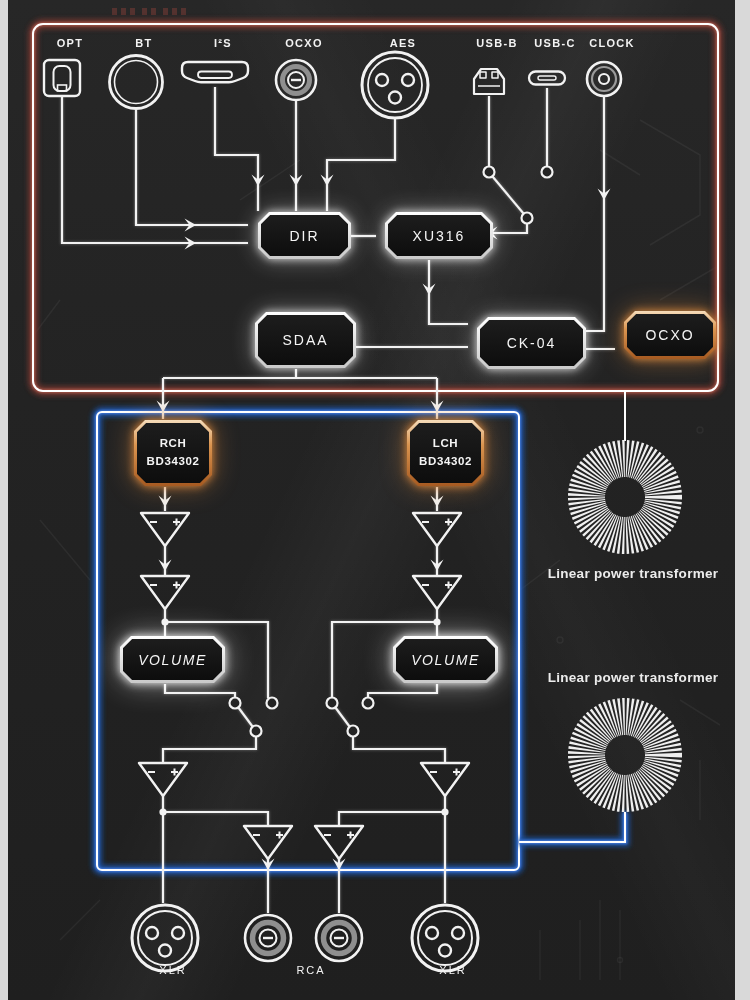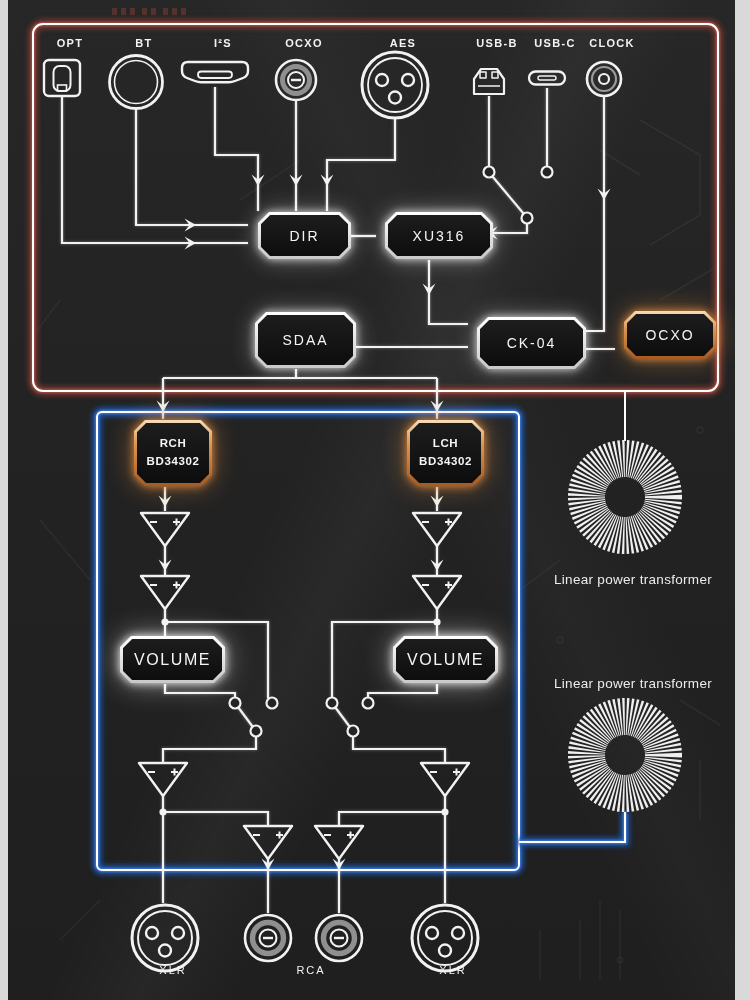--- a/index.html
+++ b/index.html
@@ -8,36 +8,36 @@
   #panel{position:absolute;left:8px;top:0;width:727px;height:1000px;background:#242424;
     background-image:
       linear-gradient(115deg, rgba(255,255,255,0) 42%, rgba(255,255,255,.035) 50%, rgba(255,255,255,0) 58%),
       linear-gradient(65deg, rgba(255,255,255,0) 55%, rgba(255,255,255,.025) 62%, rgba(255,255,255,0) 70%),
       linear-gradient(180deg,#272727 0%,#232323 40%,#1f1f1f 100%);
     overflow:hidden;}
   svg{position:absolute;left:0;top:0;}
   .lbl{position:absolute;color:#f3f3f3;transform:translateX(-50%);white-space:nowrap;}
   .in-lbl{font-size:11px;font-weight:700;letter-spacing:1.3px;}
   .out-lbl{font-size:11px;font-weight:400;letter-spacing:2px;}
-  .tx-lbl{font-size:13.5px;font-weight:400;letter-spacing:.3px;color:#ececec;margin-top:6px;}
+  .tx-lbl{font-size:13.5px;font-weight:700;letter-spacing:.3px;color:#ececec;}
   .chip{position:absolute;
     filter:drop-shadow(0 0 4px rgba(255,255,255,.8)) drop-shadow(0 0 11px rgba(255,255,255,.35));}
   .chip .shell{position:absolute;inset:0;background:linear-gradient(180deg,#ffffff,#c9c9c9);
     clip-path:polygon(11px 0%,calc(100% - 11px) 0%,100% 11px,100% calc(100% - 11px),
       calc(100% - 11px) 100%,11px 100%,0% calc(100% - 11px),0% 11px);}
   .chip .core{position:absolute;inset:2.6px;background:linear-gradient(180deg,#1d1d1d,#0d0d0d);
     clip-path:polygon(10px 0%,calc(100% - 10px) 0%,100% 10px,100% calc(100% - 10px),
       calc(100% - 10px) 100%,10px 100%,0% calc(100% - 10px),0% 10px);
     display:flex;flex-direction:column;align-items:center;justify-content:center;
     color:#f5f5f5;font-size:14px;letter-spacing:2px;font-weight:500;text-align:center;}
   .chip.orange{filter:drop-shadow(0 0 4px rgba(226,140,62,.95)) drop-shadow(0 0 12px rgba(226,140,62,.45));}
   .chip.orange .shell{background:linear-gradient(180deg,#f6dcba 0%,#da944f 38%,#a65a21 100%);}
   .chip.small .core{font-size:11.5px;letter-spacing:.6px;line-height:1.55;font-weight:700;}
   .chip.vol{filter:drop-shadow(0 0 5px rgba(255,255,255,.95)) drop-shadow(0 0 14px rgba(255,255,255,.45));}
-  .chip.vol .core{font-size:16px;letter-spacing:1.6px;}
+  .chip.vol .core{font-size:14px;letter-spacing:1.6px;font-style:italic;}
 </style>
 </head>
 <body>
 
 <div id="stage">
   <div id="panel">
 
     <svg width="727" height="1000" viewBox="8 0 727 1000">
       <defs>
         <filter id="b3" x="-40%" y="-40%" width="180%" height="180%">

